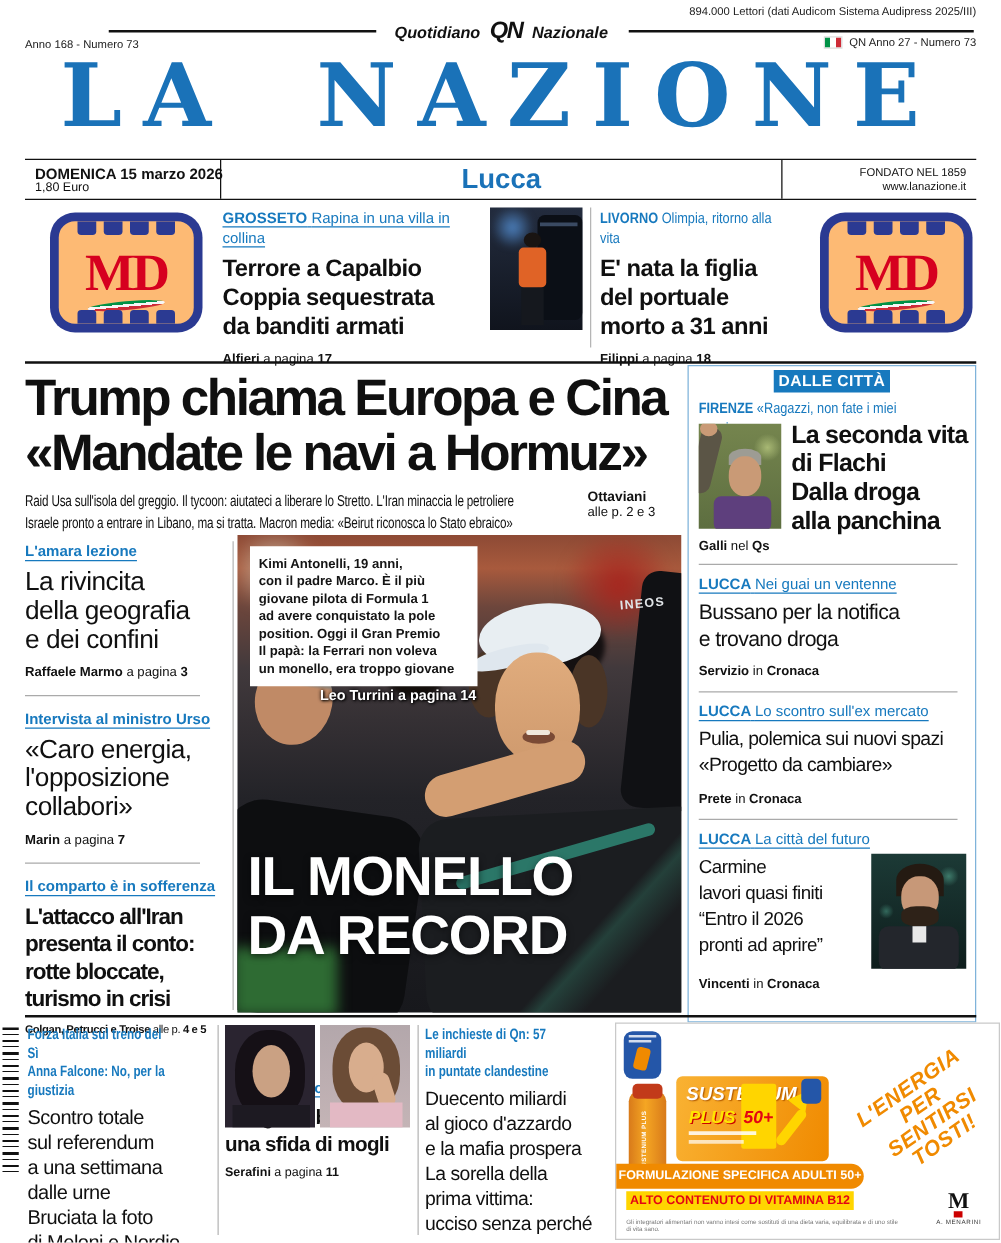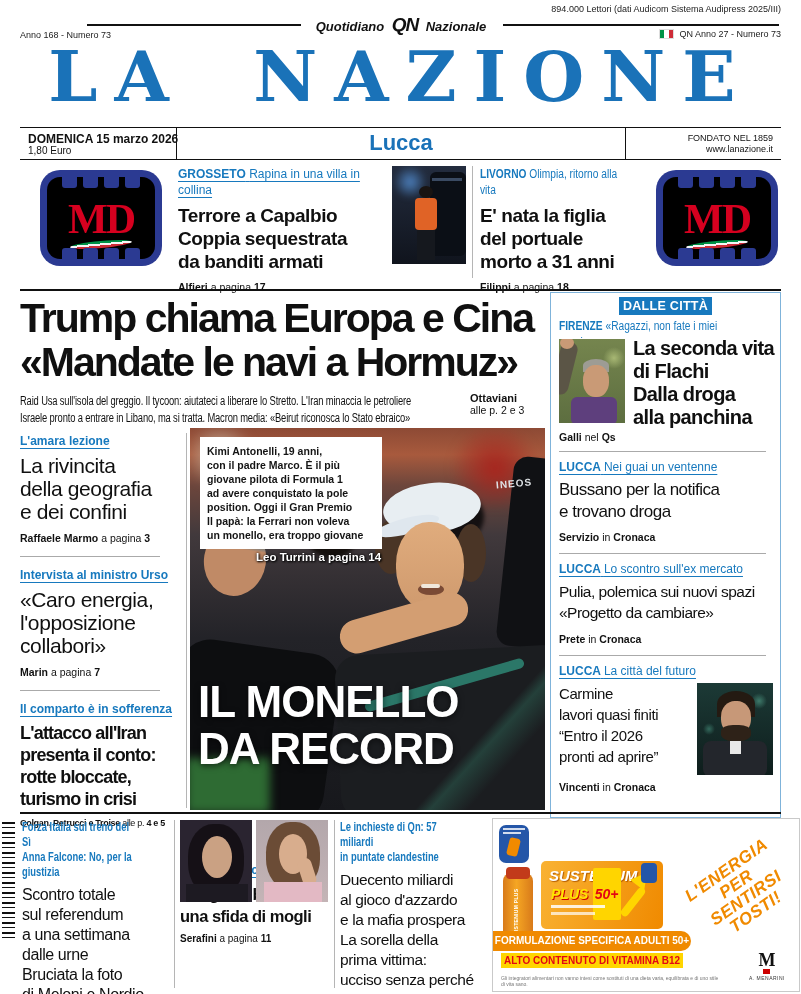--- a/index.html
+++ b/index.html
@@ -18,21 +18,21 @@
   .hair{background:#aaa}
   .vhair{width:1px;background:#b5b5b5}
   .rbox{border:1px solid #7fb3da;background:#fff}
   .badge{background:#1779be;color:#fff;font-weight:bold;font-size:12.5px;letter-spacing:.3px;padding:2px 4px}
   .ph{position:absolute;overflow:hidden}
   .ph>div{position:absolute}
   
   .mast{font-family:"DejaVu Serif","Liberation Serif",serif;font-weight:bold;color:#1a72b8;font-size:70px;letter-spacing:17px;word-spacing:26px;text-align:center;line-height:70px}
   
   .mdlogo{position:absolute;width:122px;height:96px;background:#2b3a92;border-radius:20px;padding:7px;box-sizing:border-box}
-  .mdin{background:#000000;border-radius:13px;width:100%;height:100%;position:relative;overflow:hidden}
+  .mdin{background:#fdba74;border-radius:13px;width:100%;height:100%;position:relative;overflow:hidden}
   .mdsq{position:absolute;left:0;right:0;text-align:center;line-height:0}
   .mdsq span{display:inline-block;width:15px;height:11px;background:#2b3a92;margin:0 3px}
   .mdsq.t{top:0}.mdsq.t span{border-radius:0 0 3px 3px}
   .mdsq.b{bottom:0}.mdsq.b span{border-radius:3px 3px 0 0}
   .mdtxt{position:absolute;top:18px;left:0;right:0;text-align:center;font-family:"Liberation Serif",serif;font-weight:bold;font-size:42px;color:#d6001f;letter-spacing:-2px}
   .mdsw{position:absolute;top:64px;left:50%;transform:translateX(-50%) rotate(-5deg);width:62px;height:7px;border-radius:50%;background:linear-gradient(180deg,#009246 0 34%,#f6f6f6 34% 63%,#ce2b37 63% 100%)}
   
   .credit{color:#fff;font-weight:bold;font-size:11.5px;text-shadow:0 0 3px #000,1px 1px 2px #000}
   .credit .b{font-weight:bold}
   .ovtitle{font-weight:900;color:#fff;font-size:44px;line-height:47px;letter-spacing:-1px;white-space:pre-line;text-shadow:0 2px 6px rgba(0,0,0,.55)}

